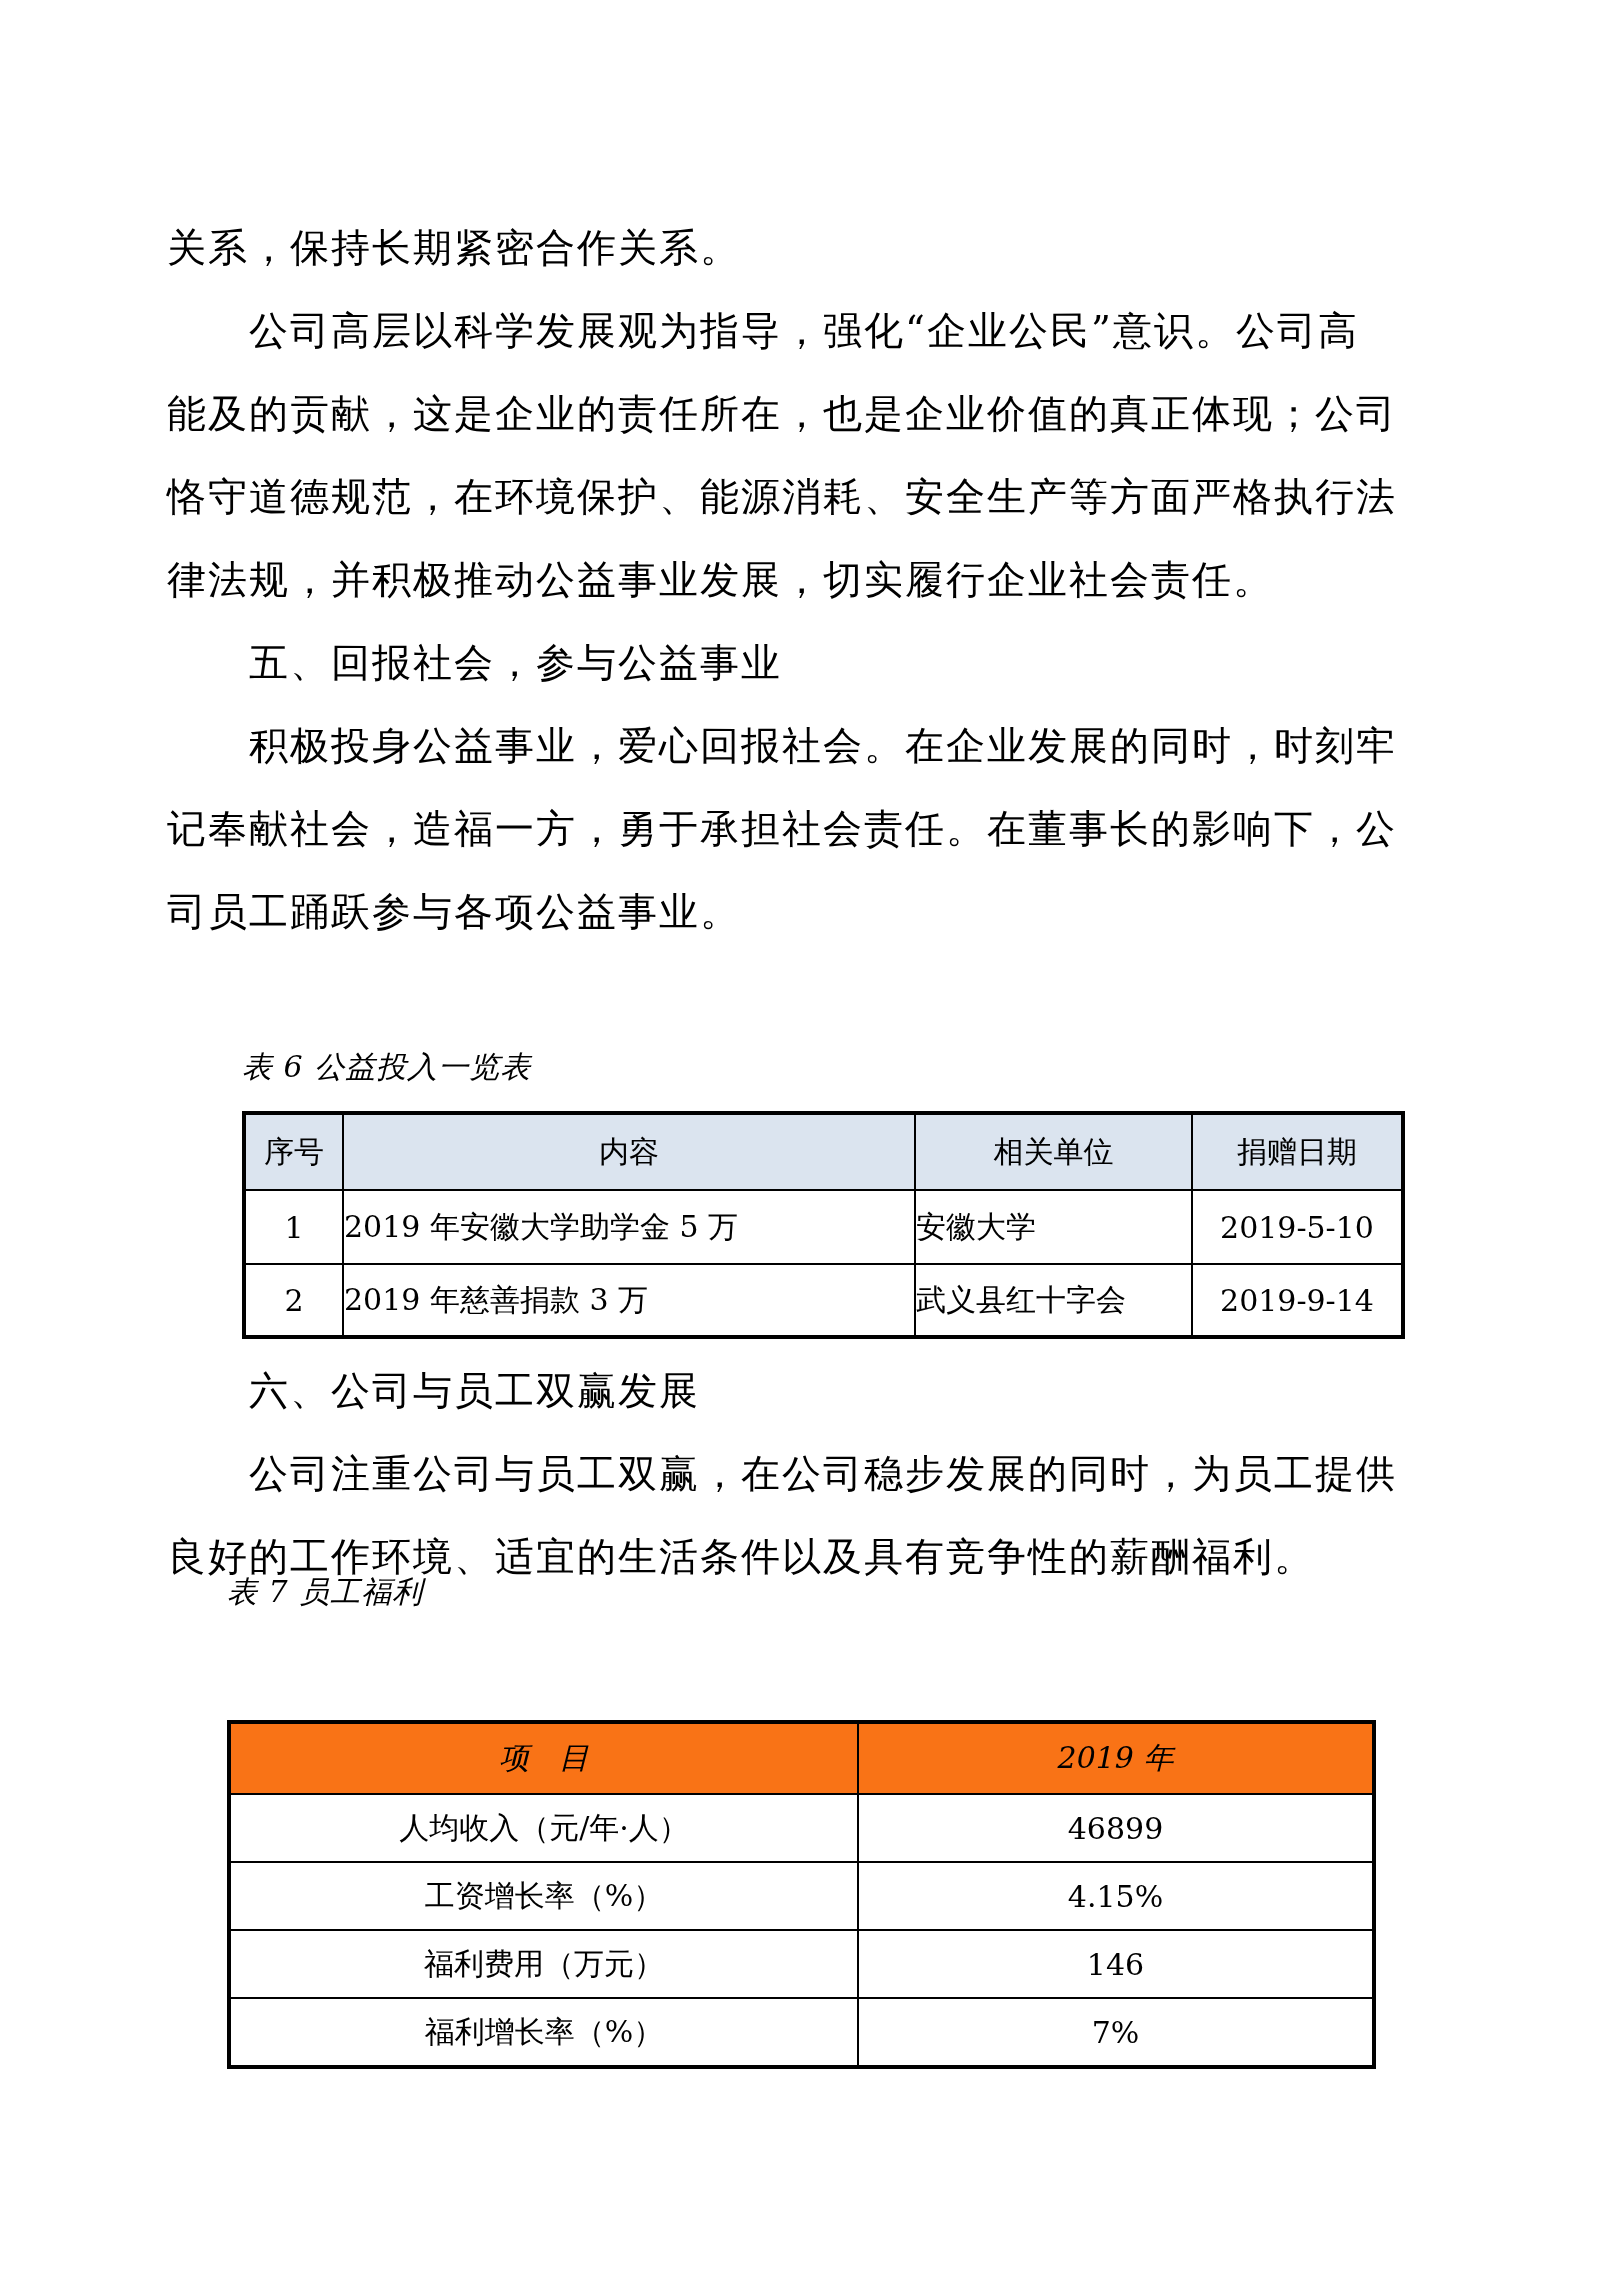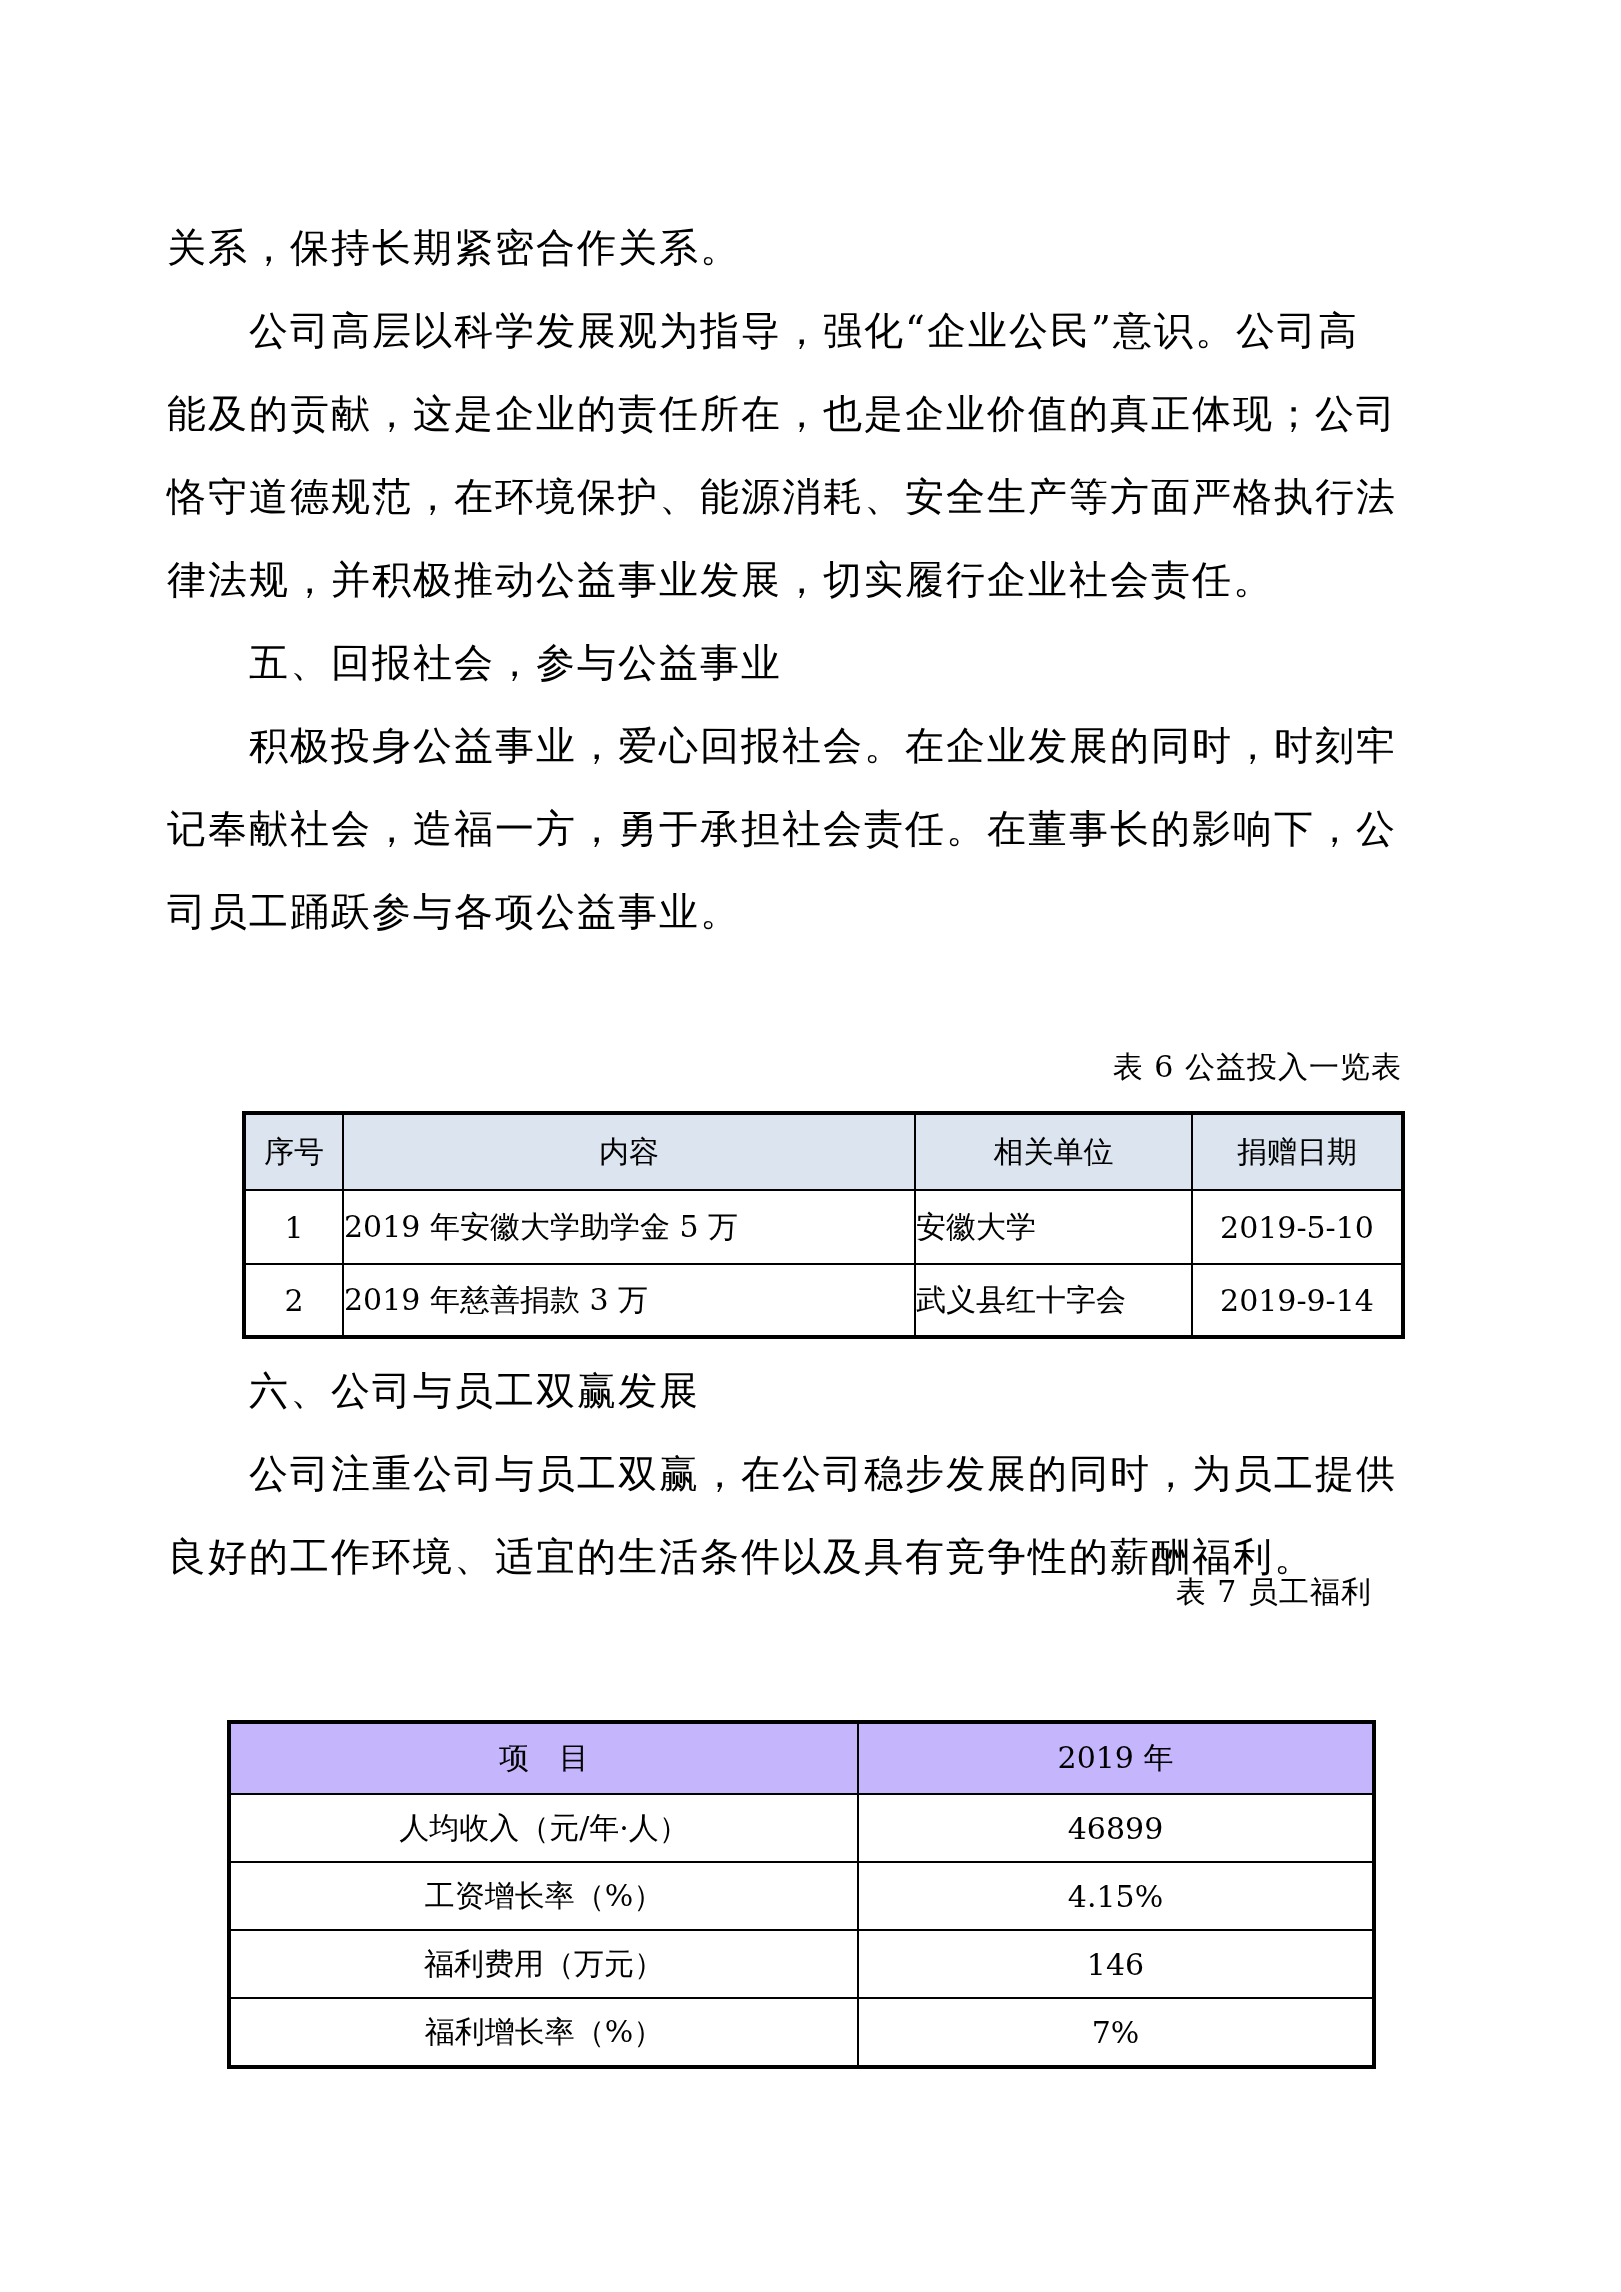--- a/index.html
+++ b/index.html
@@ -29,22 +29,23 @@
     letter-spacing: 2px;
     white-space: nowrap;
   }
   .indent {
     text-indent: 82px;
   }
   .caption {
     position: absolute;
     font-size: 30px;
     line-height: 55px;
-    text-align: right;
+    text-align: left;
     letter-spacing: 1px;
+    font-style: italic;
   }
   table.doc-table {
     position: absolute;
     border-collapse: collapse;
     table-layout: fixed;
     border: 4.9px solid #000000;
   }
   table.doc-table th,
   table.doc-table td {
     border: 2.9px solid #000000;
@@ -115,21 +116,21 @@
   </div>
 
   <div class="caption" style="left:227px; top:1564px; width:1145px;">表 7 员工福利</div>
 
   <table class="doc-table" style="left:227px; top:1720px; width:1145px;">
     <colgroup>
       <col style="width:629px;">
       <col style="width:516px;">
     </colgroup>
     <tbody>
-        <tr style="height:72px; background:#c4b5fd;">
+        <tr style="height:72px; background:#f97316;font-style:italic;">
       <th>项　目</th>
       <th>2019 年</th>
     </tr>
     <tr style="height:68px;">
       <td class="c">人均收入（元/年·人）</td>
       <td class="c">46899</td>
     </tr>
     <tr style="height:68px;">
       <td class="c">工资增长率（%）</td>
       <td class="c">4.15%</td>

